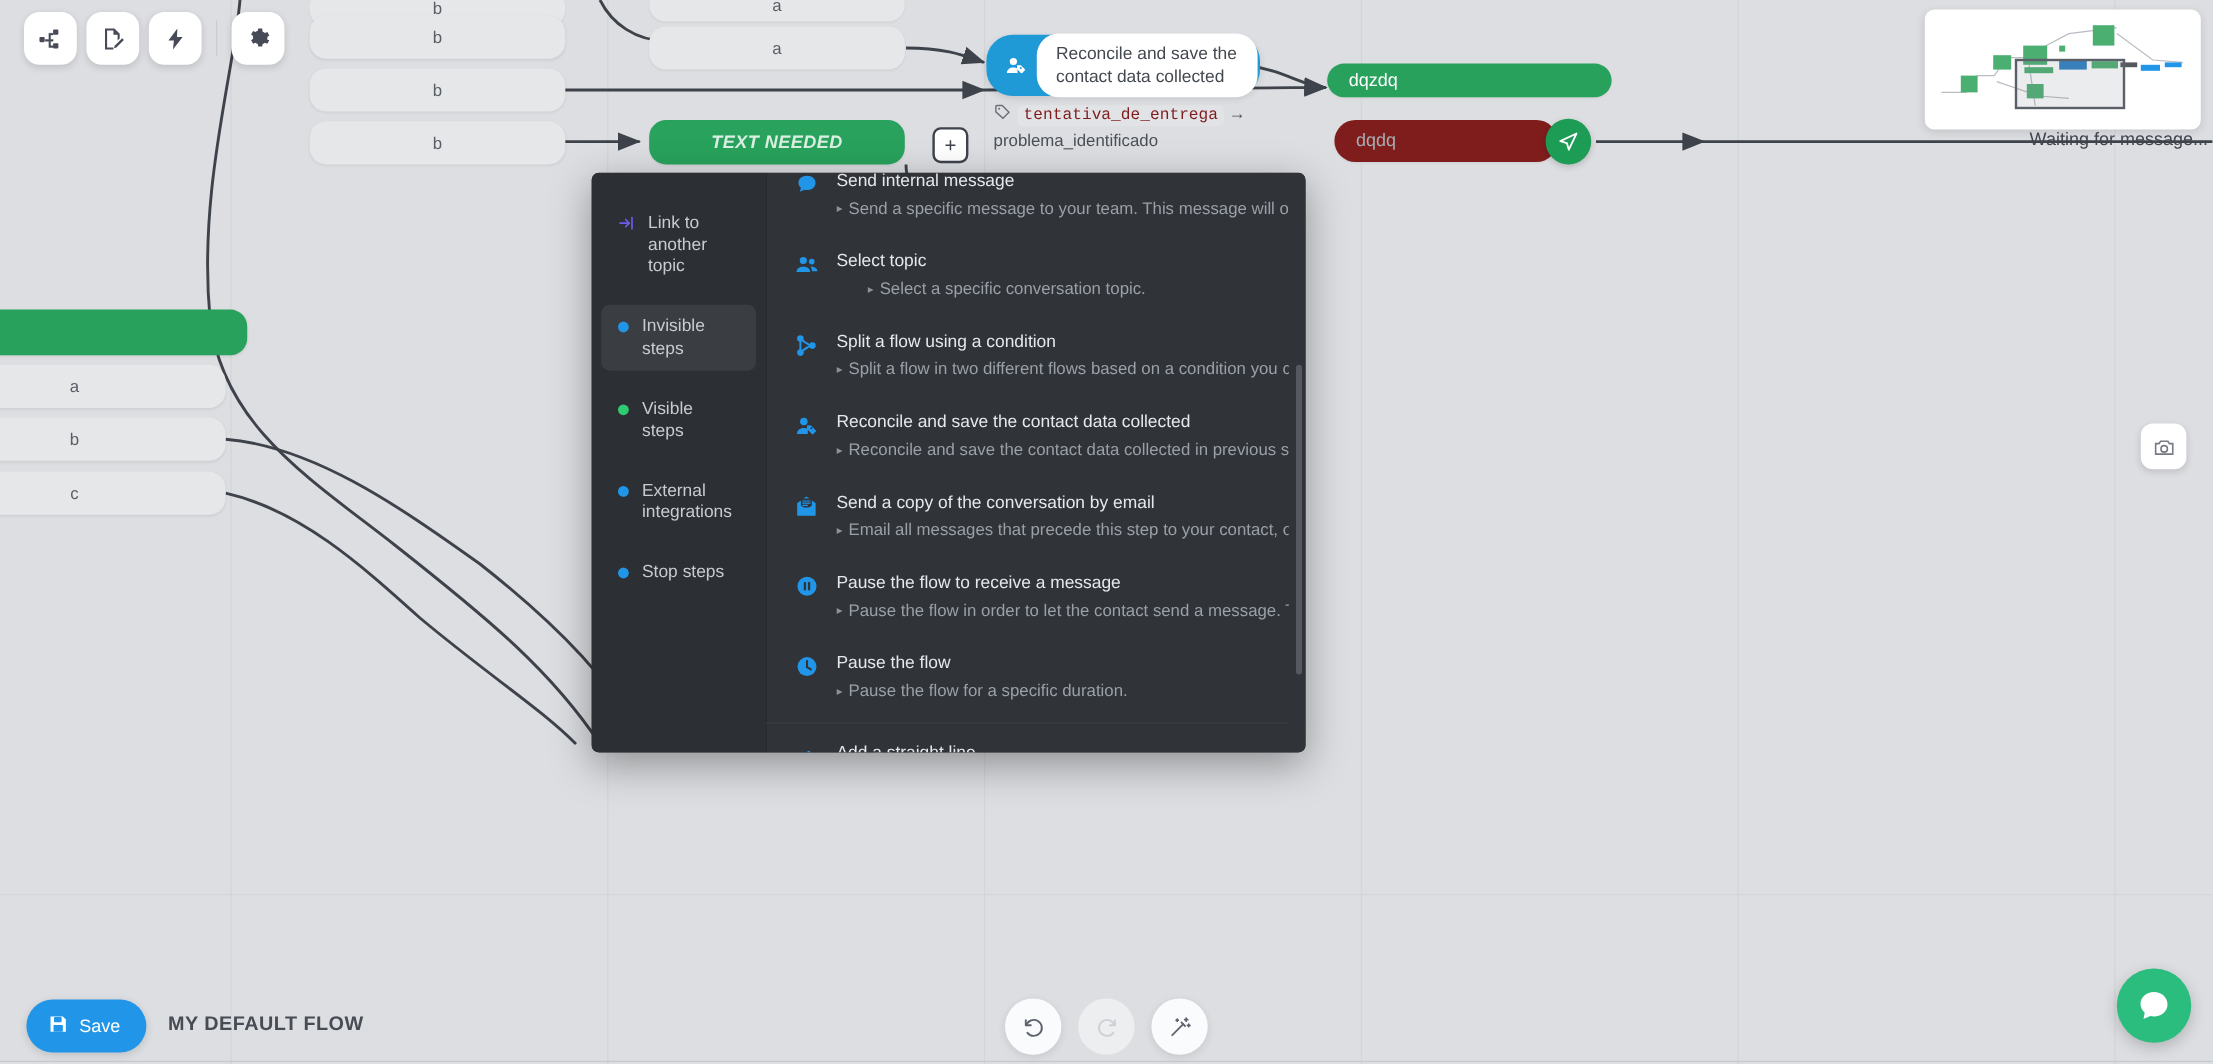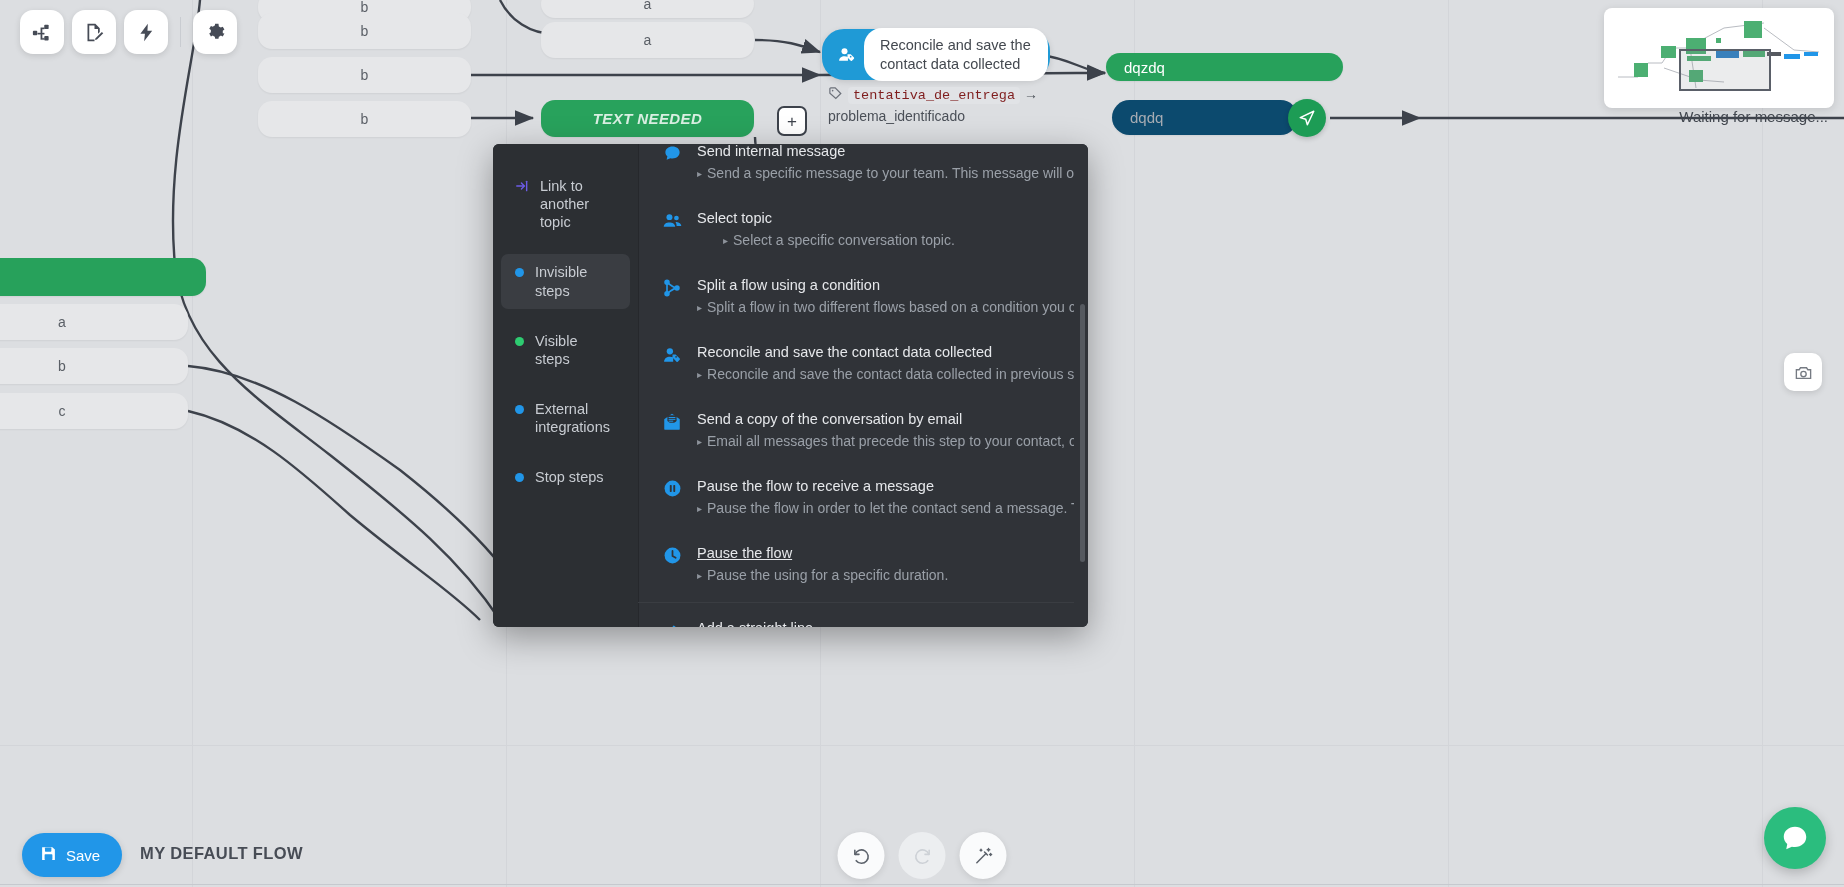--- a/index.html
+++ b/index.html
@@ -17,21 +17,21 @@
 
   
   .node{
     position:absolute;border-radius:14px;display:flex;align-items:center;
     justify-content:center;font-size:14px;color:#5a5f66;
     background:#e6e7e9;box-shadow:0 1px 2px rgba(0,0,0,.06);
   }
   .node.green{background:#27a15b;color:#fff;justify-content:flex-start;padding-left:18px;font-size:15px;}
   .node.greenitalic{background:#28a25c;color:#d9efe2;font-style:italic;font-weight:700;letter-spacing:.4px;
                     justify-content:center;padding-left:0;font-size:15px;}
-  .node.input{background:#0c4a6e;color:#a7acb3;justify-content:flex-start;padding-left:18px;font-size:15px;border-radius:20px;}
+  .node.input{background:#7f1d1d;color:#a7acb3;justify-content:flex-start;padding-left:18px;font-size:15px;border-radius:20px;}
 
   .blue-node{
     position:absolute;background:#1f9ad6;border:2px solid #1f9ad6;border-radius:22px;
     display:flex;align-items:center;padding:0 0 0 6px;box-shadow:0 2px 6px rgba(0,0,0,.12);
   }
   .blue-node .bn-icon{width:34px;display:flex;align-items:center;justify-content:center;color:#fff;}
   .blue-node .bn-body{
     background:#fff;border-radius:18px;padding:8px 16px;color:#43484f;font-size:14.5px;
     line-height:1.25;flex:1;
   }
@@ -62,21 +62,21 @@
     justify-content:center;box-shadow:0 2px 6px rgba(0,0,0,.12);color:#464b56;cursor:pointer;
   }
   .tb-sep{width:1px;height:30px;background:#c9ccd1;margin:0 4px;}
 
   
   #minimap{
     position:absolute;right:10px;top:8px;width:230px;height:100px;background:#fff;
     border-radius:8px;box-shadow:0 2px 8px rgba(0,0,0,.12);z-index:25;overflow:hidden;
   }
   #waiting{
-    position:absolute;right:16px;top:108px;font-size:15px;color:#41464e;z-index:25;white-space:nowrap;
+    position:absolute;right:4px;top:108px;font-size:15px;color:#41464e;z-index:25;white-space:nowrap;
   }
 
   
   .camera-btn{
     position:absolute;right:22px;top:353px;width:38px;height:38px;border-radius:10px;background:#fff;
     display:flex;align-items:center;justify-content:center;box-shadow:0 2px 6px rgba(0,0,0,.13);
     color:#767b83;z-index:26;cursor:pointer;
   }
   .chat-bubble{
     position:absolute;right:18px;bottom:18px;width:62px;height:62px;border-radius:50%;
@@ -440,22 +440,22 @@
       </div>
 
       <div class="step-row">
         <span class="step-ico">
           <svg width="19" height="19" viewBox="0 0 24 24">
               <circle cx="12" cy="12" r="10" fill="currentColor"></circle>
               <path d="M12 6.2v6.3l4 2.4" stroke="#303338" stroke-width="2.2" fill="none" stroke-linecap="round"></path>
             </svg>
         </span>
         <span style="flex:1;min-width:0;">
-          <span class="step-title" style="display:block;text-decoration:underline;">Pause the flow</span>
-          <span class="step-desc" style="display:block;"><span class="caret">▸</span><span>Pause the using for a specific duration.</span></span>
+          <span class="step-title" style="display:block;">Pause the flow</span>
+          <span class="step-desc" style="display:block;"><span class="caret">▸</span><span>Pause the flow for a specific duration.</span></span>
         </span>
       </div>
 
       <div id="list-sep" style="position:relative;margin:4px 0 0 -22px;"></div>
 
       <div class="step-row" style="padding-top:16px;">
         <span class="step-ico">
           <svg width="21" height="21" viewBox="0 0 24 24" fill="none" stroke="currentColor" stroke-width="2.4" stroke-linecap="round" stroke-linejoin="round">
               <path d="M3 12h16"></path>
               <path d="M13.5 6.5 19.5 12l-6 5.5"></path>

